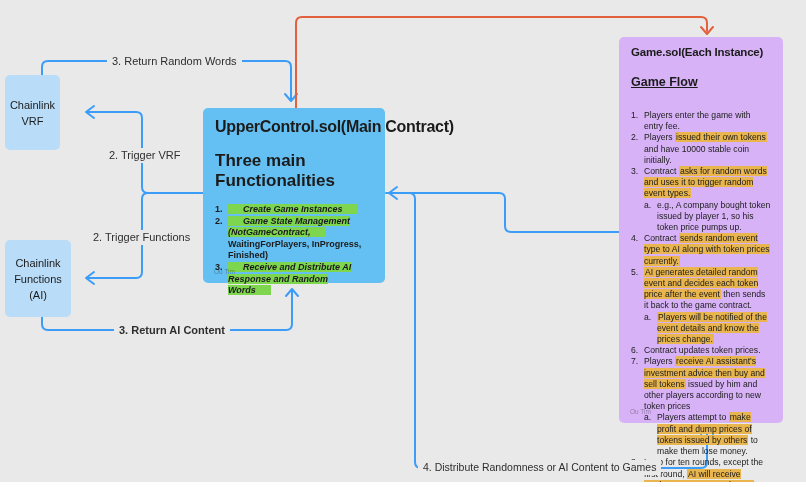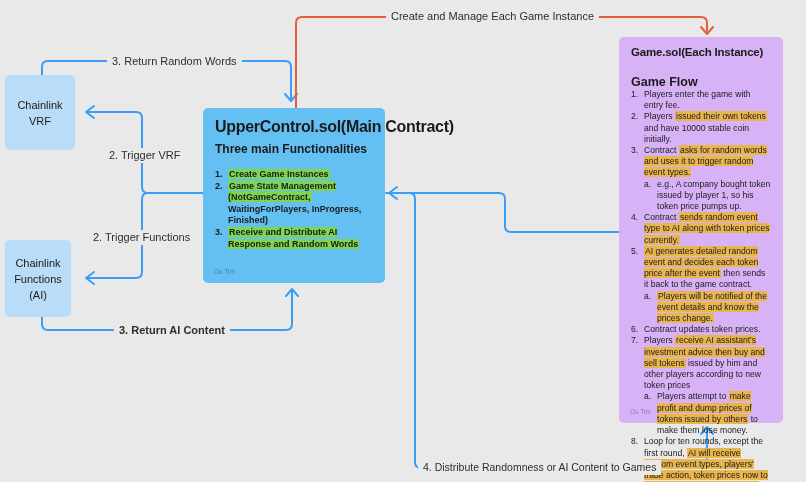--- a/index.html
+++ b/index.html
@@ -22,25 +22,25 @@
   .orange-line{stroke:var(--orange-connector);}
   .node{position:absolute;border-radius:5px;color:#1b1b1b;}
   .chainlink{background:var(--chainlink-box);display:flex;align-items:center;justify-content:center;
     text-align:center;font-size:11px;line-height:16px;padding:4px;}
   .uppercontrol{left:203px;top:108px;width:182px;height:175px;background:var(--uppercontrol-box);
     padding:10px 12px;}
   .gamesol{left:619px;top:37px;width:164px;height:386px;background:var(--gamesol-box);
     padding:9px 12px;}
   .uc-title{font-size:16px;font-weight:700;letter-spacing:-0.3px;white-space:nowrap;}
   .uc-sub{font-size:11.5px;font-weight:700;margin-top:20px;}
-  .uc-heading{font-size:12px;font-weight:700;margin-top:6px;margin-bottom:13px;}
+  .uc-heading{font-size:17px;font-weight:700;margin-top:15px;margin-bottom:13px;}
   .uc-list{font-size:9px;font-weight:700;line-height:11.6px;}
-  .uc-list mark{background:var(--green-highlight);color:inherit;padding:0 1px;}
+  .uc-list mark{background:var(--green-highlight);color:inherit;padding:0 15px;font-style:italic;}
   .gs-title{font-size:11.5px;font-weight:700;letter-spacing:-0.2px;white-space:nowrap;}
-  .gs-heading{font-size:12.5px;font-weight:700;margin-top:17px;margin-bottom:0;}
+  .gs-heading{font-size:12.5px;font-weight:700;margin-top:17px;margin-bottom:21px;text-decoration:underline;}
   .gs-list{font-size:8.6px;line-height:11.2px;}
   .gs-list mark{background:var(--orange-highlight);color:inherit;font-weight:400;padding:0 1px;}
   .li{display:flex;}
   .li-num{width:13px;flex:none;}
   .li-text{flex:1;}
   .li.sub{margin-left:13px;}
   .watermark{position:absolute;left:11px;bottom:8px;font-size:6.5px;color:rgba(0,0,0,0.33);}
   .conn-label{position:absolute;background:var(--canvas);color:#2e2e2e;font-size:11px;
     line-height:15px;padding:0 5px;white-space:nowrap;}
   .conn-label.wrap{white-space:normal;text-align:center;line-height:16px;}
@@ -74,21 +74,21 @@
     <g>
       <path class="blue-line" d="M 386 193 L 409 193 Q 415 193 415 199 L 415 462 Q 415 468 421 468 L 701 468 Q 707 468 707 462 L 707 428"></path>
       <path class="blue-line" d="M 701 434 L 707 427 L 713 434"></path>
     </g>
     <g>
       <path class="orange-line" d="M 296 108 L 296 23 Q 296 17 302 17 L 701 17 Q 707 17 707 23 L 707 31"></path>
       <path class="orange-line" d="M 701 27 L 707 34 L 713 27"></path>
     </g>
   </svg>
 
-  <div class="node chainlink" style="left:5px;top:75px;width:70px;height:75px">
+  <div class="node chainlink" style="left:5px;top:75px;width:55px;height:75px">
     <span>Chainlink VRF</span>
   </div>
 
   <div class="node chainlink" style="left:5px;top:240px;width:66px;height:77px">
     <span>Chainlink Functions (AI)</span>
   </div>
 
   <div class="node uppercontrol">
     <div class="uc-title">UpperControl.sol(Main Contract)</div>
     <div class="uc-heading">Three main Functionalities</div>
@@ -158,21 +158,20 @@
           <div class="li-text"><span>Loop for ten rounds, except the first round, </span><mark>AI will receive random event types, players' trade action, token prices now to generate more precise prices.</mark></div>
         </div>
         <div class="li">
           <span class="li-num">9.</span>
           <div class="li-text"><span>After ten rounds, </span><mark>settle each player's total balance(</mark></div>
         </div>
       </div>
     <div class="watermark">Ou Tim</div>
   </div>
 
-  <div class="conn-label" style="left:386px;top:9px;">Create and Manage Each Game Instance</div>
   <div class="conn-label" style="left:107px;top:54px;">3. Return Random Words</div>
   <div class="conn-label" style="left:104px;top:148px;">2. Trigger VRF</div>
   <div class="conn-label" style="left:88px;top:230px;">2. Trigger Functions</div>
   <div class="conn-label" style="left:114px;top:323px;font-weight:bold;">3. Return AI Content</div>
   <div class="conn-label" style="left:418px;top:460px;font-size:10.5px;">4. Distribute Randomness or AI Content to Games</div>
 
   <div class="footer-strip"></div>
 </div>
 
 </body></html>

